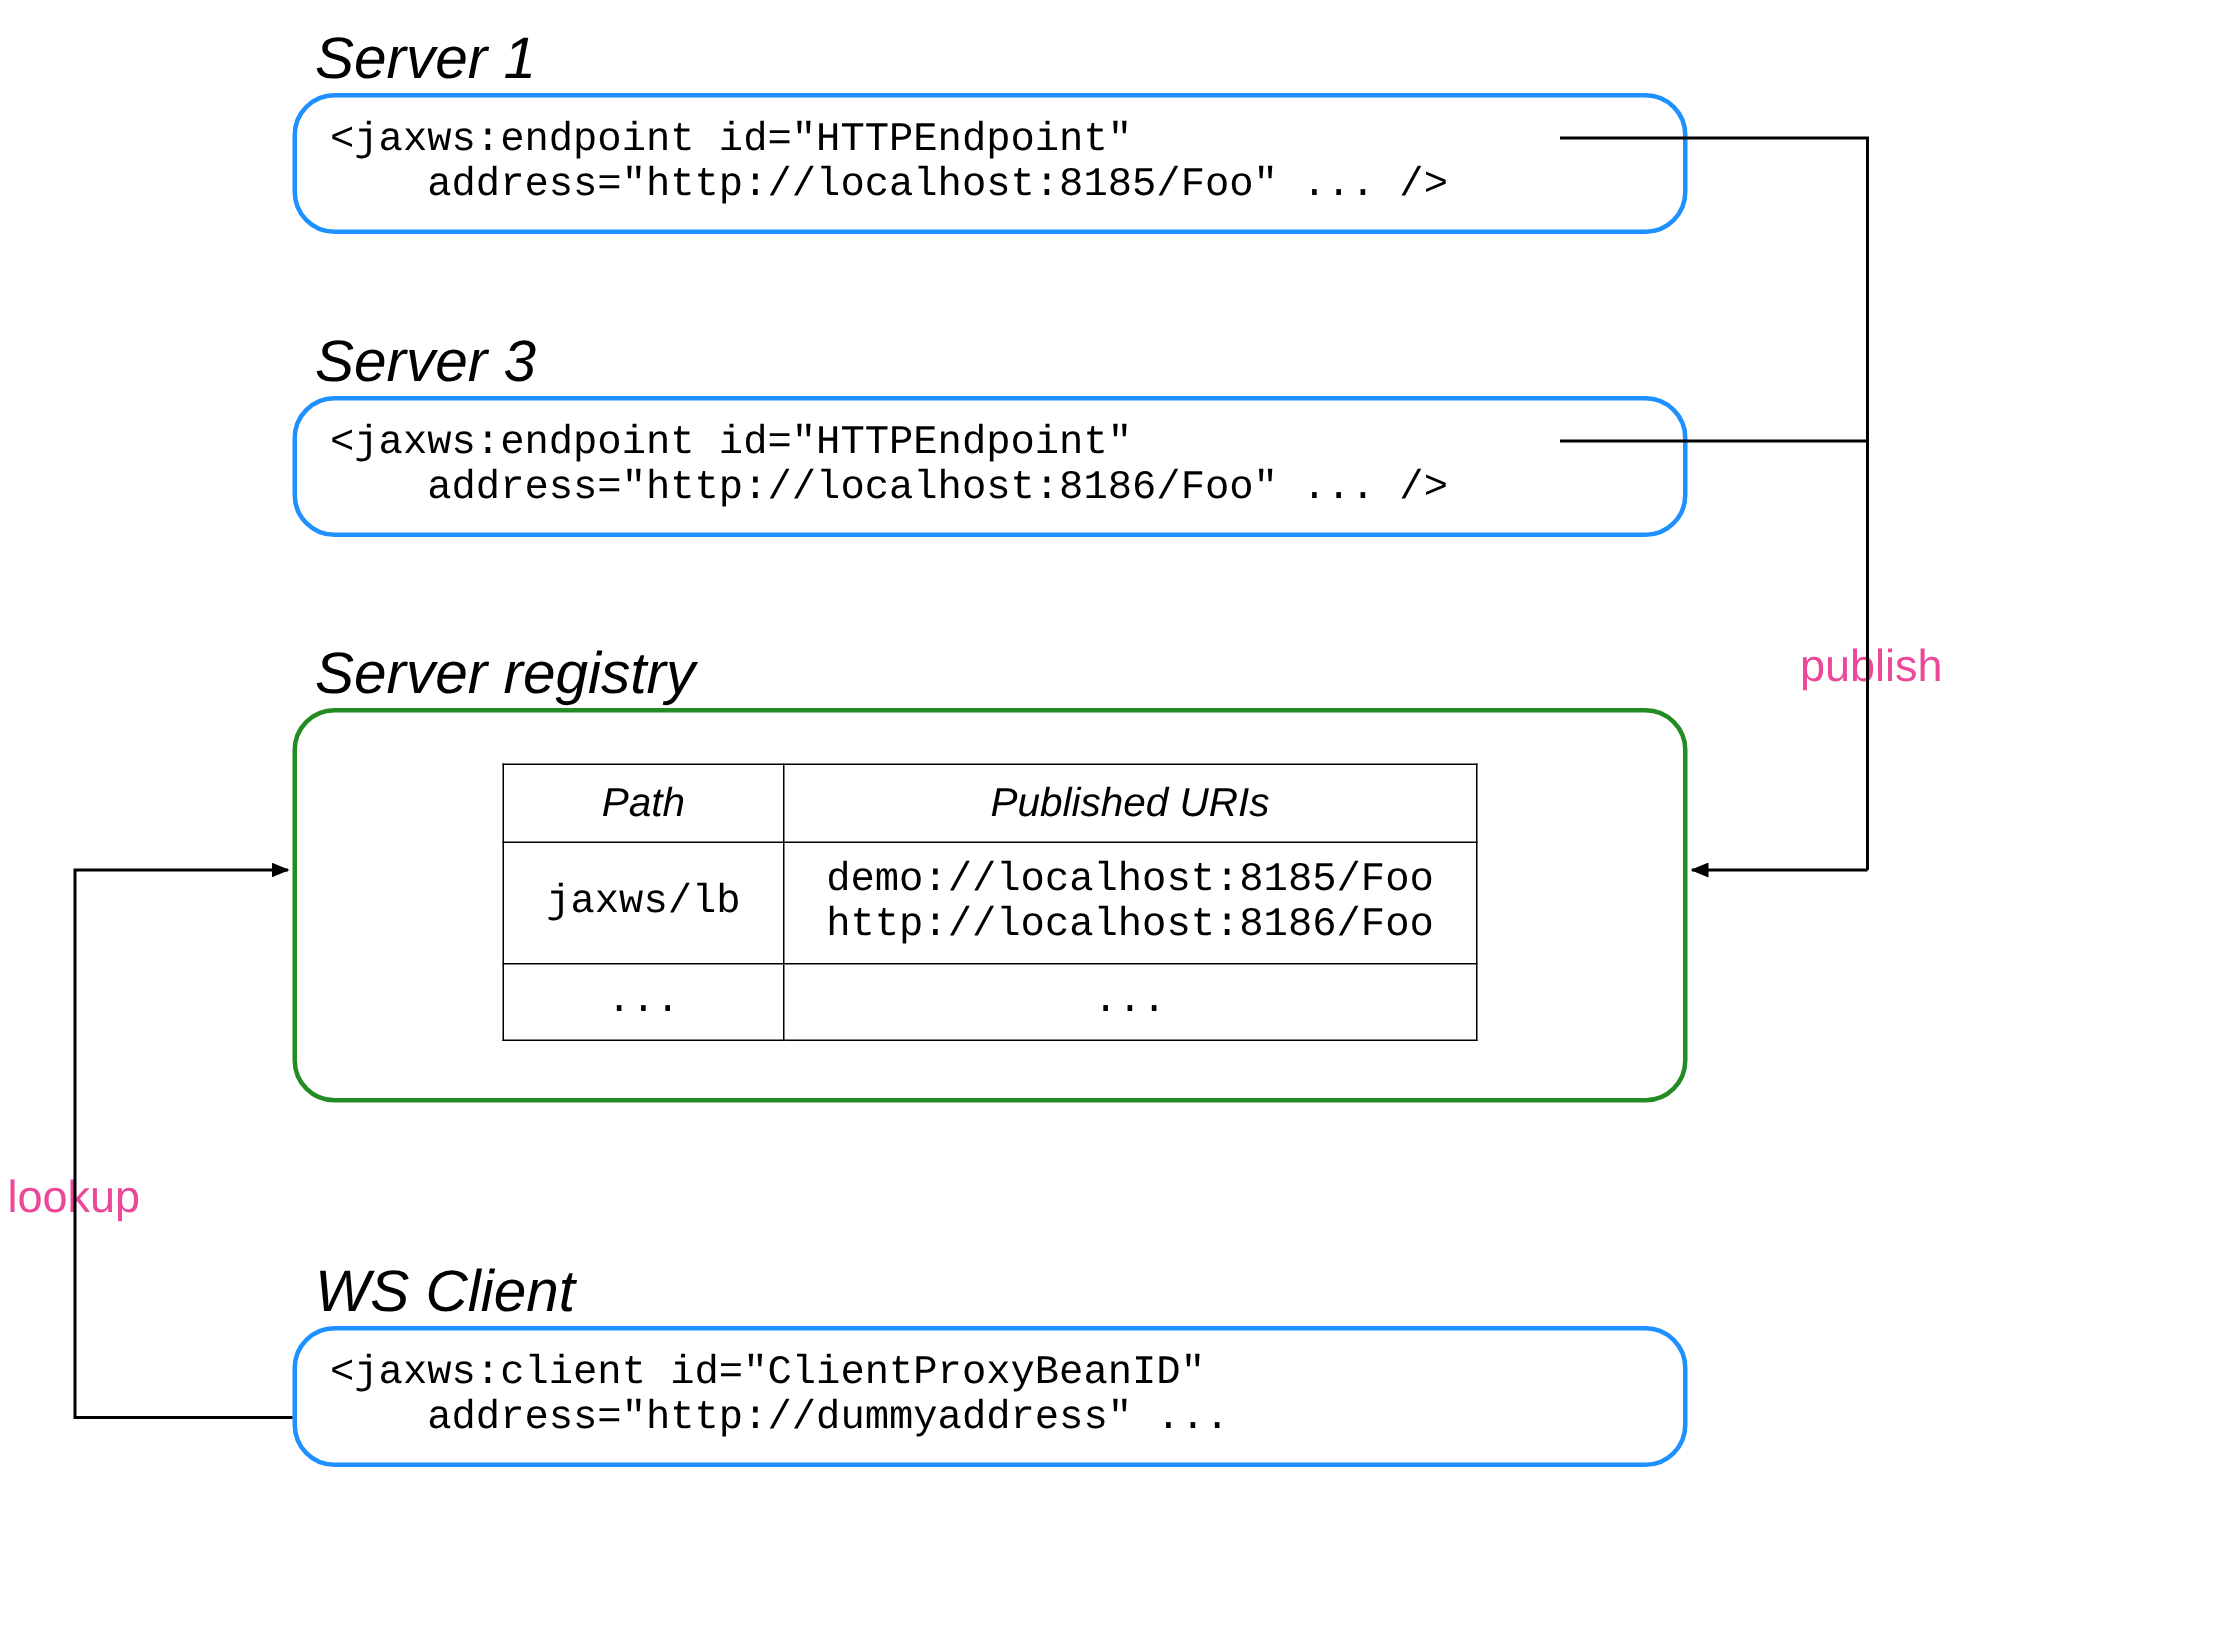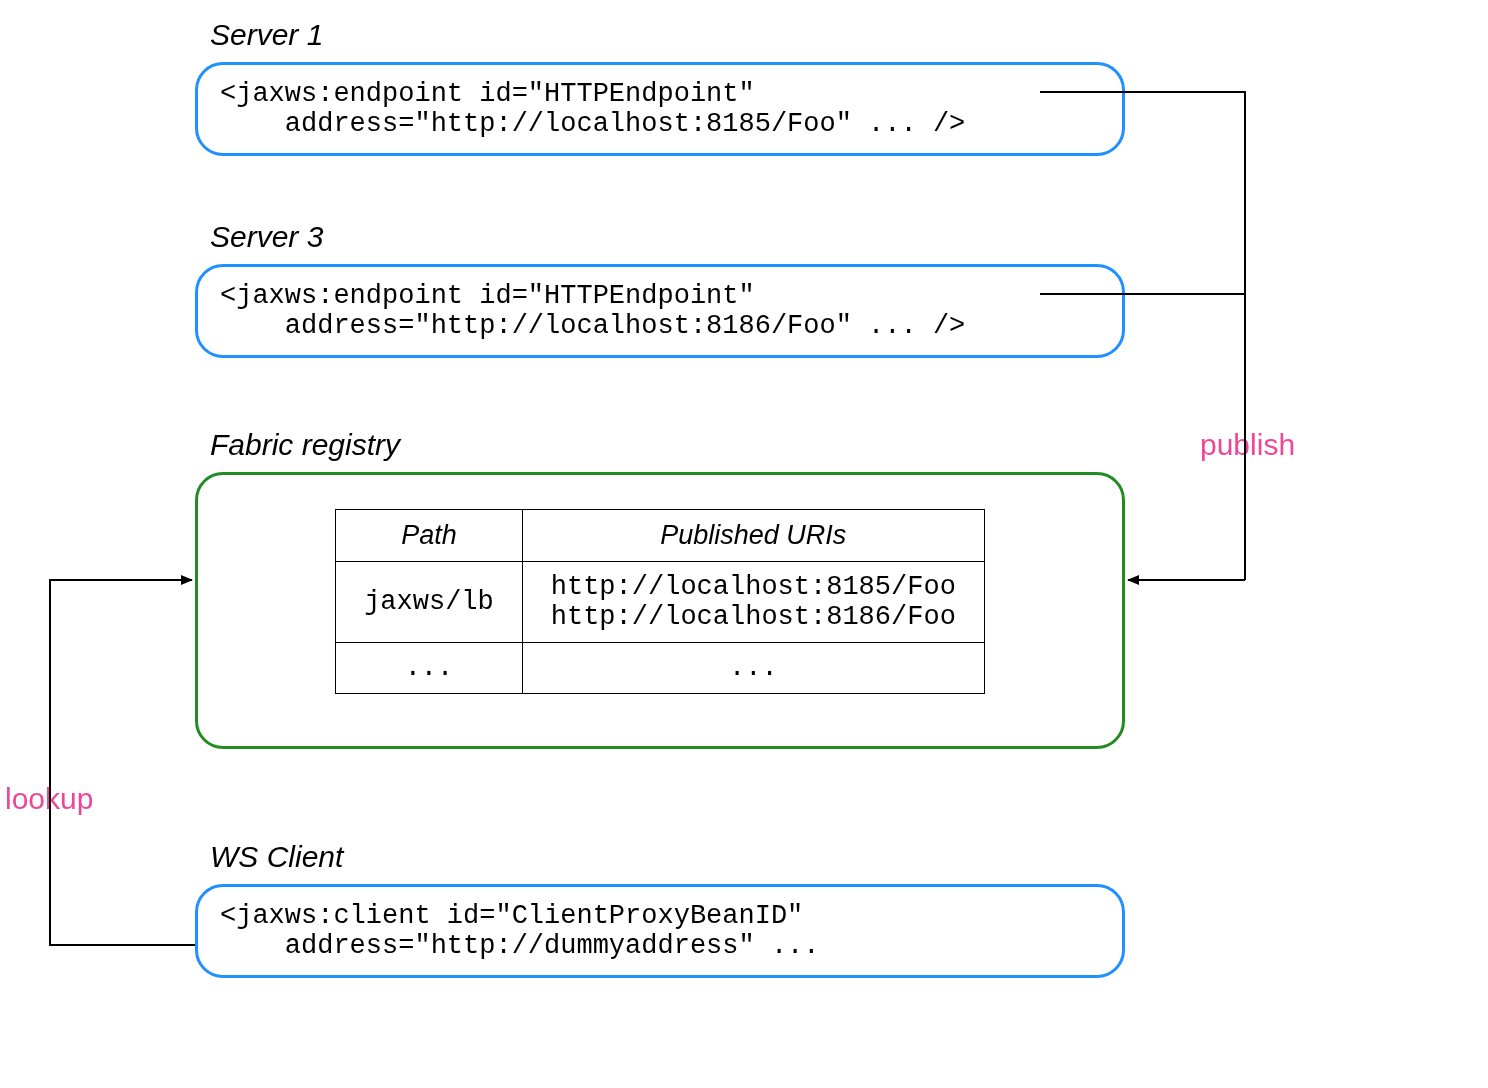--- a/index.html
+++ b/index.html
@@ -15,21 +15,21 @@
   .stage {
     position: absolute;
     top: 10px;
     left: 0;
     width: 1488px;
     height: 1088px;
   }
   .label {
     position: absolute;
     font-style: italic;
-    font-size: 30px;
+    font-size: 39px;
     color: #000;
   }
   .box {
     position: absolute;
     border: 3px solid;
     border-radius: 28px;
     padding: 14px 22px;
     background: #fff;
   }
   .box.blue { border-color: #1E90FF; }
@@ -81,33 +81,33 @@
     <div class="code">&lt;jaxws:endpoint id="HTTPEndpoint"
     address="http://localhost:8185/Foo" ... /&gt;</div>
   </div>
 
   <div class="label" style="left:210px; top:210px;">Server 3</div>
   <div class="box blue" style="left:195px; top:254px; width:930px;">
     <div class="code">&lt;jaxws:endpoint id="HTTPEndpoint"
     address="http://localhost:8186/Foo" ... /&gt;</div>
   </div>
 
-  <div class="label" style="left:210px; top:418px;">Fabric registry</div>
-  <div class="box green" style="left:195px; top:462px; width:930px; padding:24px 22px 42px;">
+  <div class="label" style="left:210px; top:418px;">Server registry</div>
+  <div class="box green" style="left:195px; top:462px; width:930px; padding:24px 22px 28px;">
     <table class="registry">
       <thead>
         <tr>
           <th>Path</th>
           <th>Published URIs</th>
         </tr>
       </thead>
       <tbody>
         <tr>
           <td>jaxws/lb</td>
-          <td style="white-space:pre; text-align:left;">http://localhost:8185/Foo
+          <td style="white-space:pre; text-align:left;">demo://localhost:8185/Foo
 http://localhost:8186/Foo</td>
         </tr>
         <tr>
           <td>...</td>
           <td>...</td>
         </tr>
       </tbody>
     </table>
   </div>
 

